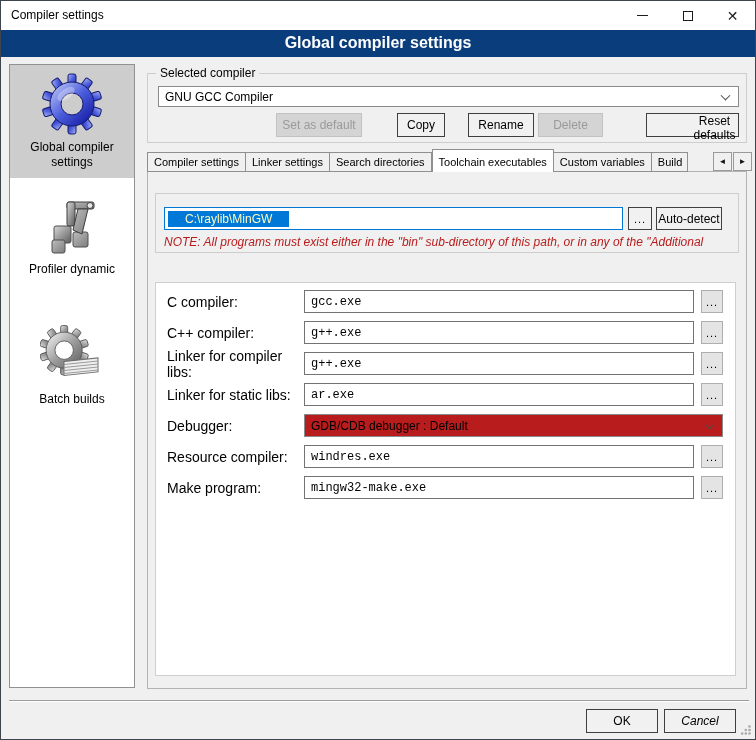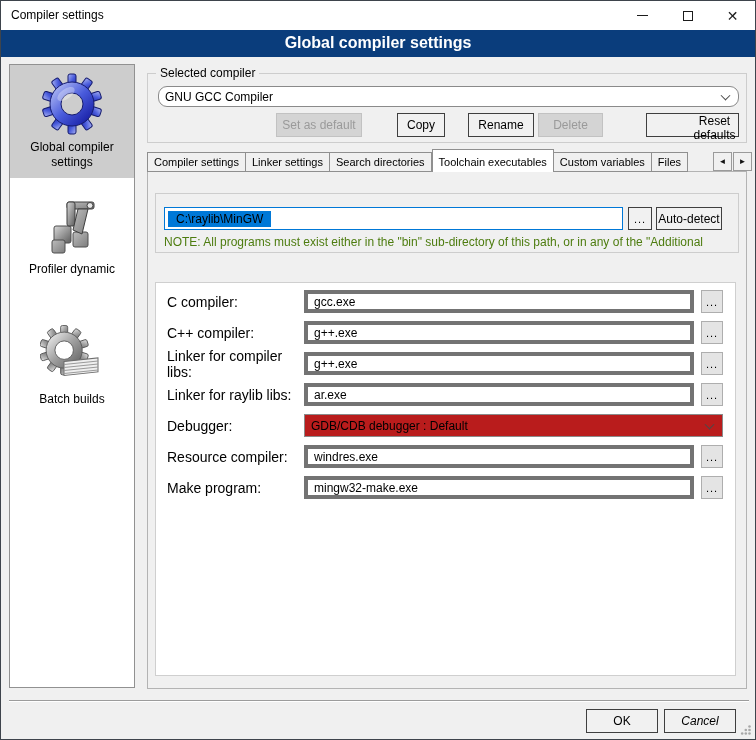--- a/index.html
+++ b/index.html
@@ -65,29 +65,29 @@
   
   .outer-page { position:absolute; left:146px; top:170px; width:600px; height:518px;
                 background:#f0f0f0; border:1px solid #b3b3b3; z-index:1; }
   .inner-page { position:absolute; left:154px; top:281px; width:581px; height:394px;
                 background:#fff; border:1px solid #cfcfcf; z-index:1; }
 
   
   .pathbox { position:absolute; left:163px; top:206px; width:459px; height:23px;
              background:#fff; border:1px solid #0078d7; display:flex; align-items:center;
              padding-left:3px; overflow:hidden; z-index:2; }
-  .pathbox .sel { background:#0078d7; color:#000000; padding:1px 8px; white-space:nowrap; }
-  .note { position:absolute; left:163px; top:234px; width:574px; color:#4d7c0f;
-          white-space:nowrap; overflow:hidden; z-index:2; }
+  .pathbox .sel { background:#0078d7; color:#fef9c3; padding:1px 17px; white-space:nowrap; }
+  .note { position:absolute; left:163px; top:234px; width:574px; color:#b91c1c;
+          white-space:nowrap; overflow:hidden; z-index:2;font-style:italic; }
 
   
   .frow { position:absolute; left:166px; height:23px; display:flex; align-items:center; z-index:2; }
   .flabel { width:137px; font-size:14px; }
-  .ffield { width:390px; height:23px; border:4px solid #737373; background:#fff;
-            font-family:Liberation Sans, sans-serif; font-size:12px; padding:0 0 0 6px; outline:none; }
+  .ffield { width:390px; height:23px; border:1px solid #737373; background:#fff;
+            font-family:Liberation Mono, monospace; font-size:12px; padding:0 0 0 6px; outline:none; }
   .fbrowse { position:relative; margin-left:7px; width:22px; height:23px; }
   .fcombo { position:relative; width:419px; height:23px; }
 
   
   .sepline { position:absolute; left:8px; top:699px; width:740px; height:2px;
              border-top:1px solid #9c9c9c; border-bottom:1px solid #ffffff; }
   .grip { position:absolute; right:3px; bottom:3px; }
 
   svg { display:block; }
 </style>
@@ -199,37 +199,37 @@
           <line x1="24" y1="49" x2="58" y2="49" stroke="#9a9a9a"></line>
           <line x1="24" y1="52" x2="58" y2="52" stroke="#9a9a9a"></line>
         </g>
       </svg>
       <div class="label">Batch builds</div>
     </div>
   </div>
 
   <div class="groupbox" style="left:146px; top:72px; width:600px; height:70px;"></div>
   <span class="group-label" style="left:155px; top:66px;">Selected compiler</span>
-  <div class="combo" style="left:157px; top:85px; width:581px; height:21px;border-radius:9px;">
+  <div class="combo" style="left:157px; top:85px; width:581px; height:21px;">
     <span>GNU GCC Compiler</span>
     <span class="chev"></span>
   </div>
   <button class="btn disabled" style="left:275px; top:112px; width:86px; height:24px;">Set as default</button>
   <button class="btn" style="left:396px; top:112px; width:48px; height:24px;">Copy</button>
   <button class="btn" style="left:467px; top:112px; width:66px; height:24px;">Rename</button>
   <button class="btn disabled" style="left:537px; top:112px; width:65px; height:24px;">Delete</button>
   <button class="btn" style="left:645px; top:112px; width:93px; height:24px;padding-left:44px;">Reset defaults</button>
 
   <div class="tabstrip" style="left:146px; top:148px; width:566px; z-index:2;">
     <div class="tab">Compiler settings</div>
     <div class="tab">Linker settings</div>
     <div class="tab">Search directories</div>
     <div class="tab active">Toolchain executables</div>
     <div class="tab">Custom variables</div>
-    <div class="tab clipped">Files</div>
+    <div class="tab clipped">Build</div>
   </div>
   <div class="tab-arrow" style="left:712px; top:151px;"><span>◄</span></div>
   <div class="tab-arrow" style="left:732px; top:151px;"><span>►</span></div>
 
   <div class="outer-page"></div>
 
   <div class="groupbox" style="left:154px; top:192px; width:584px; height:60px; z-index:2;"></div>
   <div class="pathbox">
     <span class="sel">C:\raylib\MinGW</span>
   </div>
@@ -249,21 +249,21 @@
     <div class="flabel">C++ compiler:</div>
     <input class="ffield" value="g++.exe" style="">
     <button class="btn small-light fbrowse">...</button>
   </div>
   <div class="frow" style="top:351px;">
     <div class="flabel">Linker for compiler libs:</div>
     <input class="ffield" value="g++.exe" style="">
     <button class="btn small-light fbrowse">...</button>
   </div>
   <div class="frow" style="top:382px;">
-    <div class="flabel">Linker for raylib libs:</div>
+    <div class="flabel">Linker for static libs:</div>
     <input class="ffield" value="ar.exe" style="">
     <button class="btn small-light fbrowse">...</button>
   </div>
   <div class="frow" style="top:413px;">
     <div class="flabel">Debugger:</div>
     <div class="combo gray fcombo" style="position:relative; left:0; top:0;">
       <span>GDB/CDB debugger : Default</span>
       <span class="chev"></span>
     </div>
   </div>

